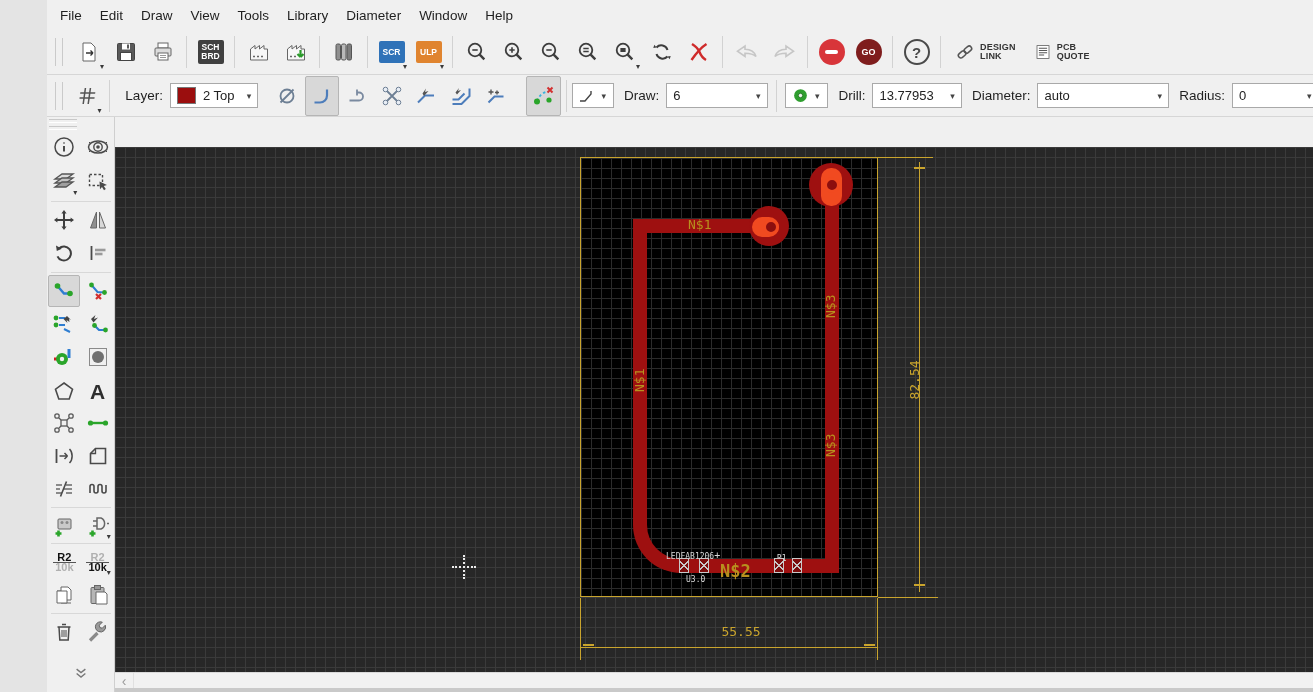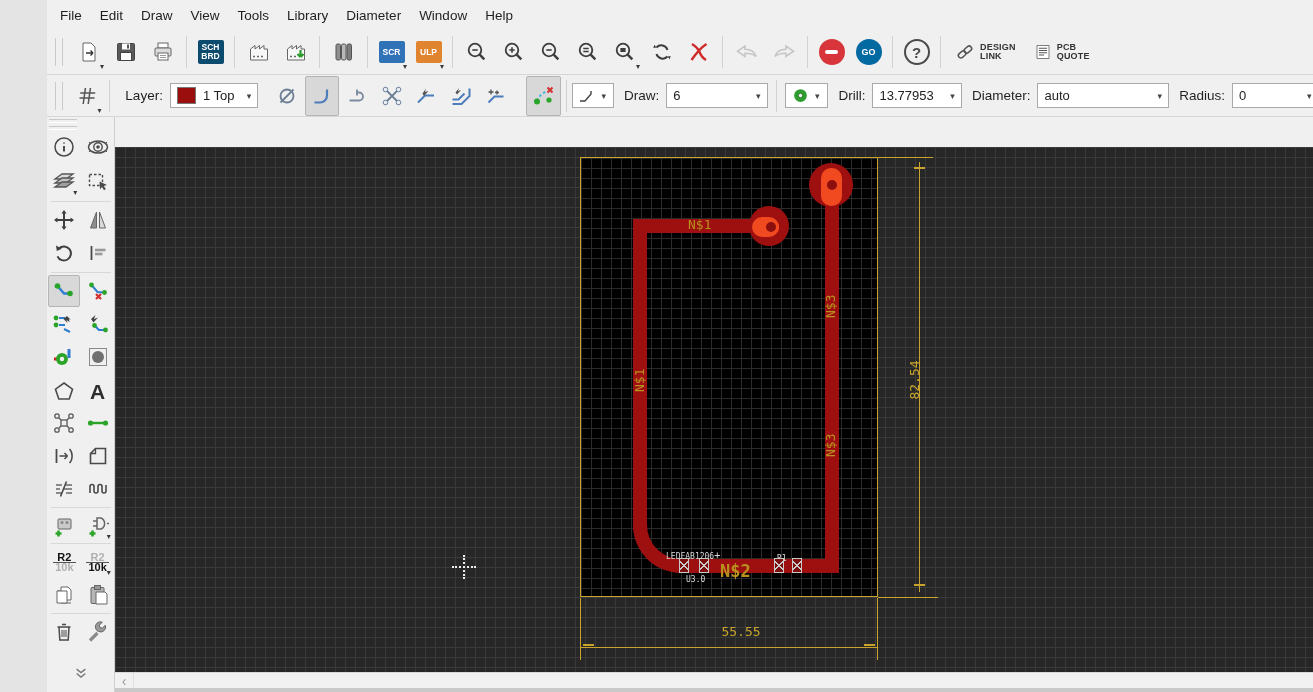--- a/index.html
+++ b/index.html
@@ -16,27 +16,27 @@
   .tb2{top:75px;height:41px;border-bottom:1px solid #d6d6d6;}
   .grip{width:6px;height:28px;border-left:1px solid #cacaca;border-right:1px solid #cacaca;margin:0 7px 0 8px;}
   .sep{width:1px;height:32px;background:#d2d2d2;margin:0 5px;}
   .btn{width:35px;height:38px;display:flex;align-items:center;justify-content:center;
        position:relative;border:1px solid transparent;border-radius:2px;}
   .btn.sel{background:#d8d8d8;border-color:#b5b5b5;}
   .btn.dis{opacity:1;}
   .caret{position:absolute;right:2px;bottom:0px;font-size:8px;color:#3a3a3a;line-height:8px;}
   .badge{width:26px;height:24px;color:#fff;font-weight:bold;font-size:8.5px;line-height:9px;
          display:flex;flex-direction:column;align-items:center;justify-content:center;border-radius:2px;}
-  .badge.red{background:#0c4a6e;}
+  .badge.red{background:#404040;}
   .badge.blue{background:#2f72b8;height:22px;}
   .badge.orange{background:#e0842f;height:22px;}
   .circ{width:26px;height:26px;border-radius:50%;display:flex;align-items:center;justify-content:center;}
   .circ.stop{background:#d8353a;}
   .circ.stop i{display:block;width:13px;height:4px;background:#fff;border-radius:2px;}
-  .circ.go{background:#0369a1;color:#fff;font-weight:bold;font-size:9px;}
+  .circ.go{background:#7f1d1d;color:#fff;font-weight:bold;font-size:9px;}
   .circ.help{border:2px solid #4a4a4a;color:#4a4a4a;font-weight:bold;font-size:15px;width:22px;height:22px;}
   .link-btn{display:flex;align-items:center;gap:5px;padding:4px 8px;border:1px solid transparent;border-radius:2px;}
   .link-txt{font-size:9px;font-weight:bold;color:#333;line-height:9.5px;letter-spacing:.2px;}
   .lbl{color:#1f1f1f;margin:0 7px 0 10px;font-size:13.5px;}
   .combo{height:25px;background:#fff;border:1px solid #a9a9a9;display:flex;align-items:center;
          position:relative;font-size:13px;padding-left:6px;box-sizing:border-box;}
   .combo .cv{flex:1;white-space:nowrap;overflow:hidden;}
   .combo .ca{width:17px;text-align:center;color:#444;font-size:9px;flex:none;}
   .swatch{width:17px;height:15px;background:#9b0e0e;border:1px solid #777;margin-right:7px;flex:none;}
   
@@ -312,21 +312,21 @@
           </g>
         </svg>
       <span class="caret">▾</span>
     </div>
 
     <div class="sep"></div>
 
     <span class="lbl">Layer:</span>
     <div class="combo" style="width:94px;">
       <span class="swatch"></span>
-      <span class="cv">1 Top</span>
+      <span class="cv">2 Top</span>
       <span class="ca">▾</span>
     </div>
 
     <div style="width:12px;"></div>
 
     <div class="btn">
       <svg width="24" height="24" viewBox="0 0 24 24">
           <circle cx="12" cy="12" r="6.5" fill="none" stroke="#6d7f94" stroke-width="1.8"></circle>
           <path d="M5.5 18.5l13-13" stroke="#6d7f94" stroke-width="1.8"></path>
         </svg>

